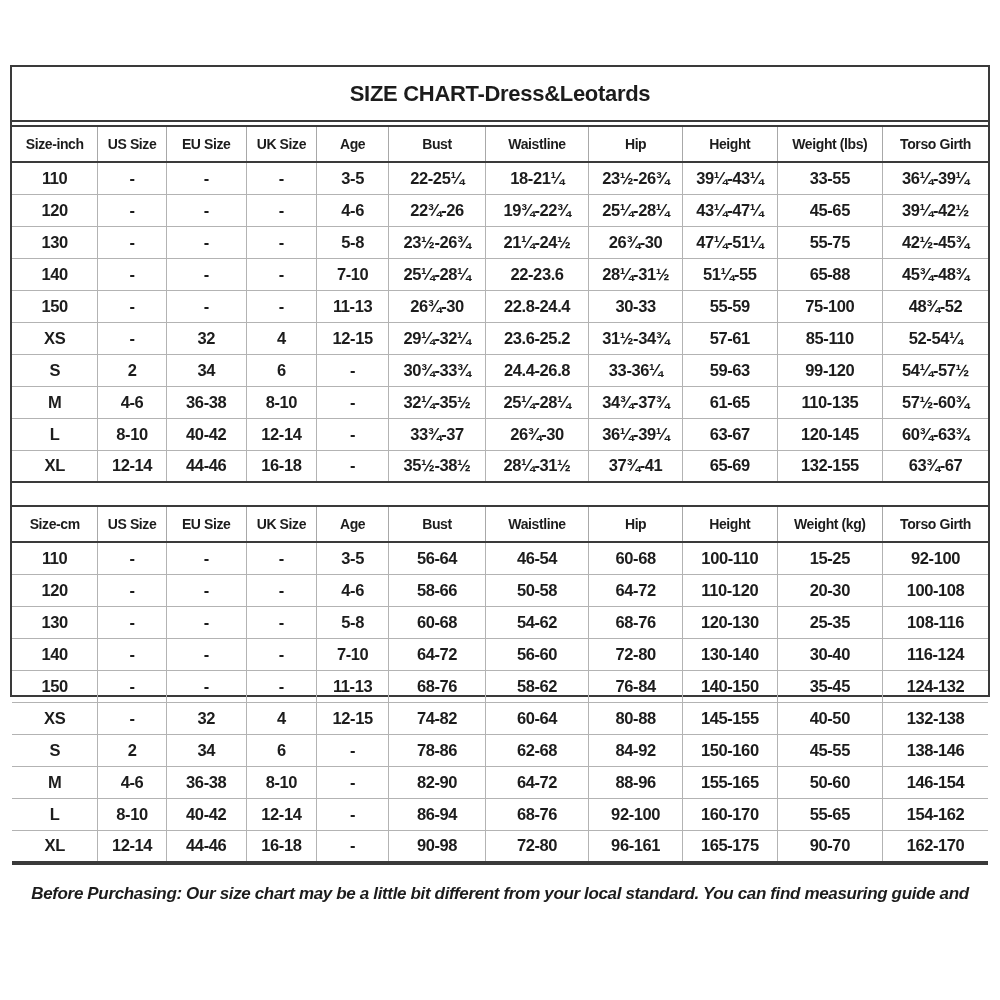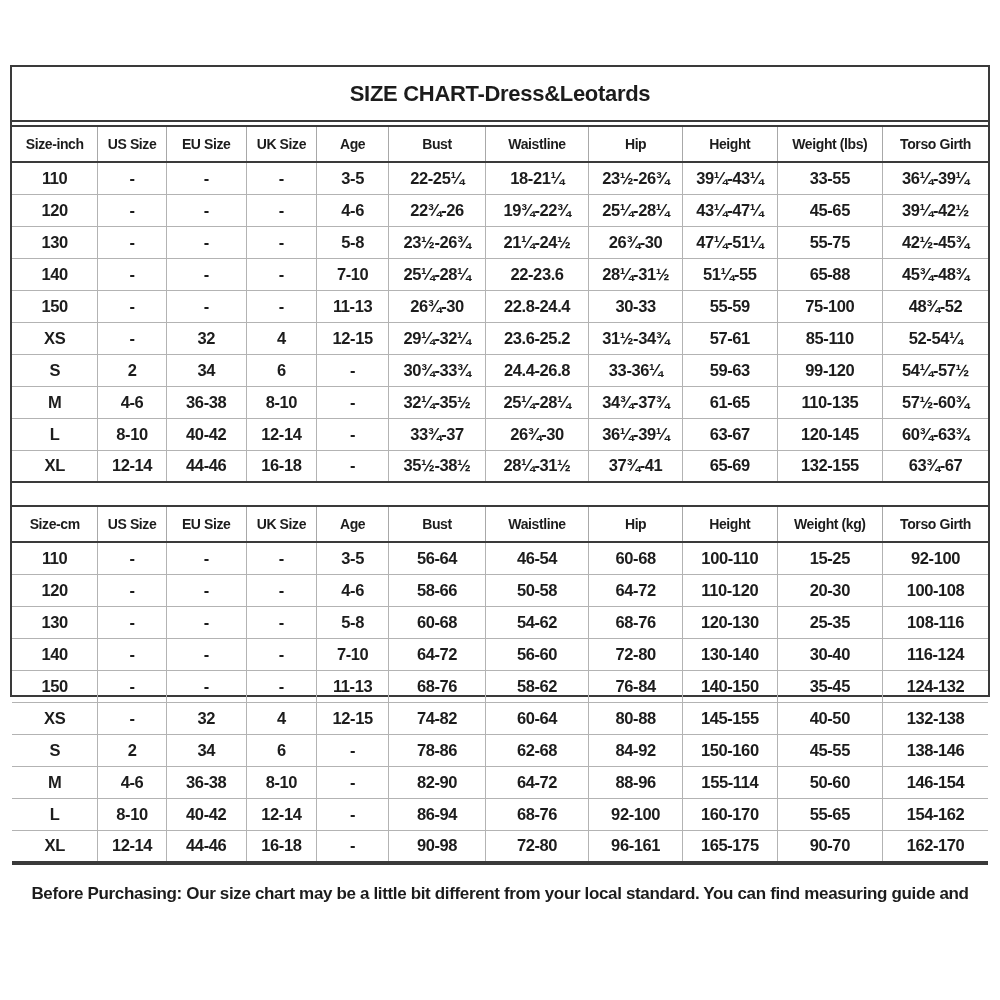--- a/index.html
+++ b/index.html
@@ -85,20 +85,21 @@
     display: flex;
     flex-direction: row;
     align-items: center;
     justify-content: center;
     font-size: 17px;
     font-weight: bold;
     letter-spacing: -0.35px;
     line-height: 1.55;
     text-align: center;
     padding: 14px 6px;
+    font-style: italic;
   }
 </style>
 </head>
 <body>
 
 <div class="sheet">
 
   <div class="title-bar">
     <h1>SIZE CHART-Dress&amp;Leotards</h1>
   </div>
@@ -389,21 +390,21 @@
         </tr>
         <tr>
           <td>M</td>
           <td>4-6</td>
           <td>36-38</td>
           <td>8-10</td>
           <td>-</td>
           <td>82-90</td>
           <td>64-72</td>
           <td>88-96</td>
-          <td>155-114</td>
+          <td>155-165</td>
           <td>50-60</td>
           <td>146-154</td>
         </tr>
         <tr>
           <td>L</td>
           <td>8-10</td>
           <td>40-42</td>
           <td>12-14</td>
           <td>-</td>
           <td>86-94</td>

